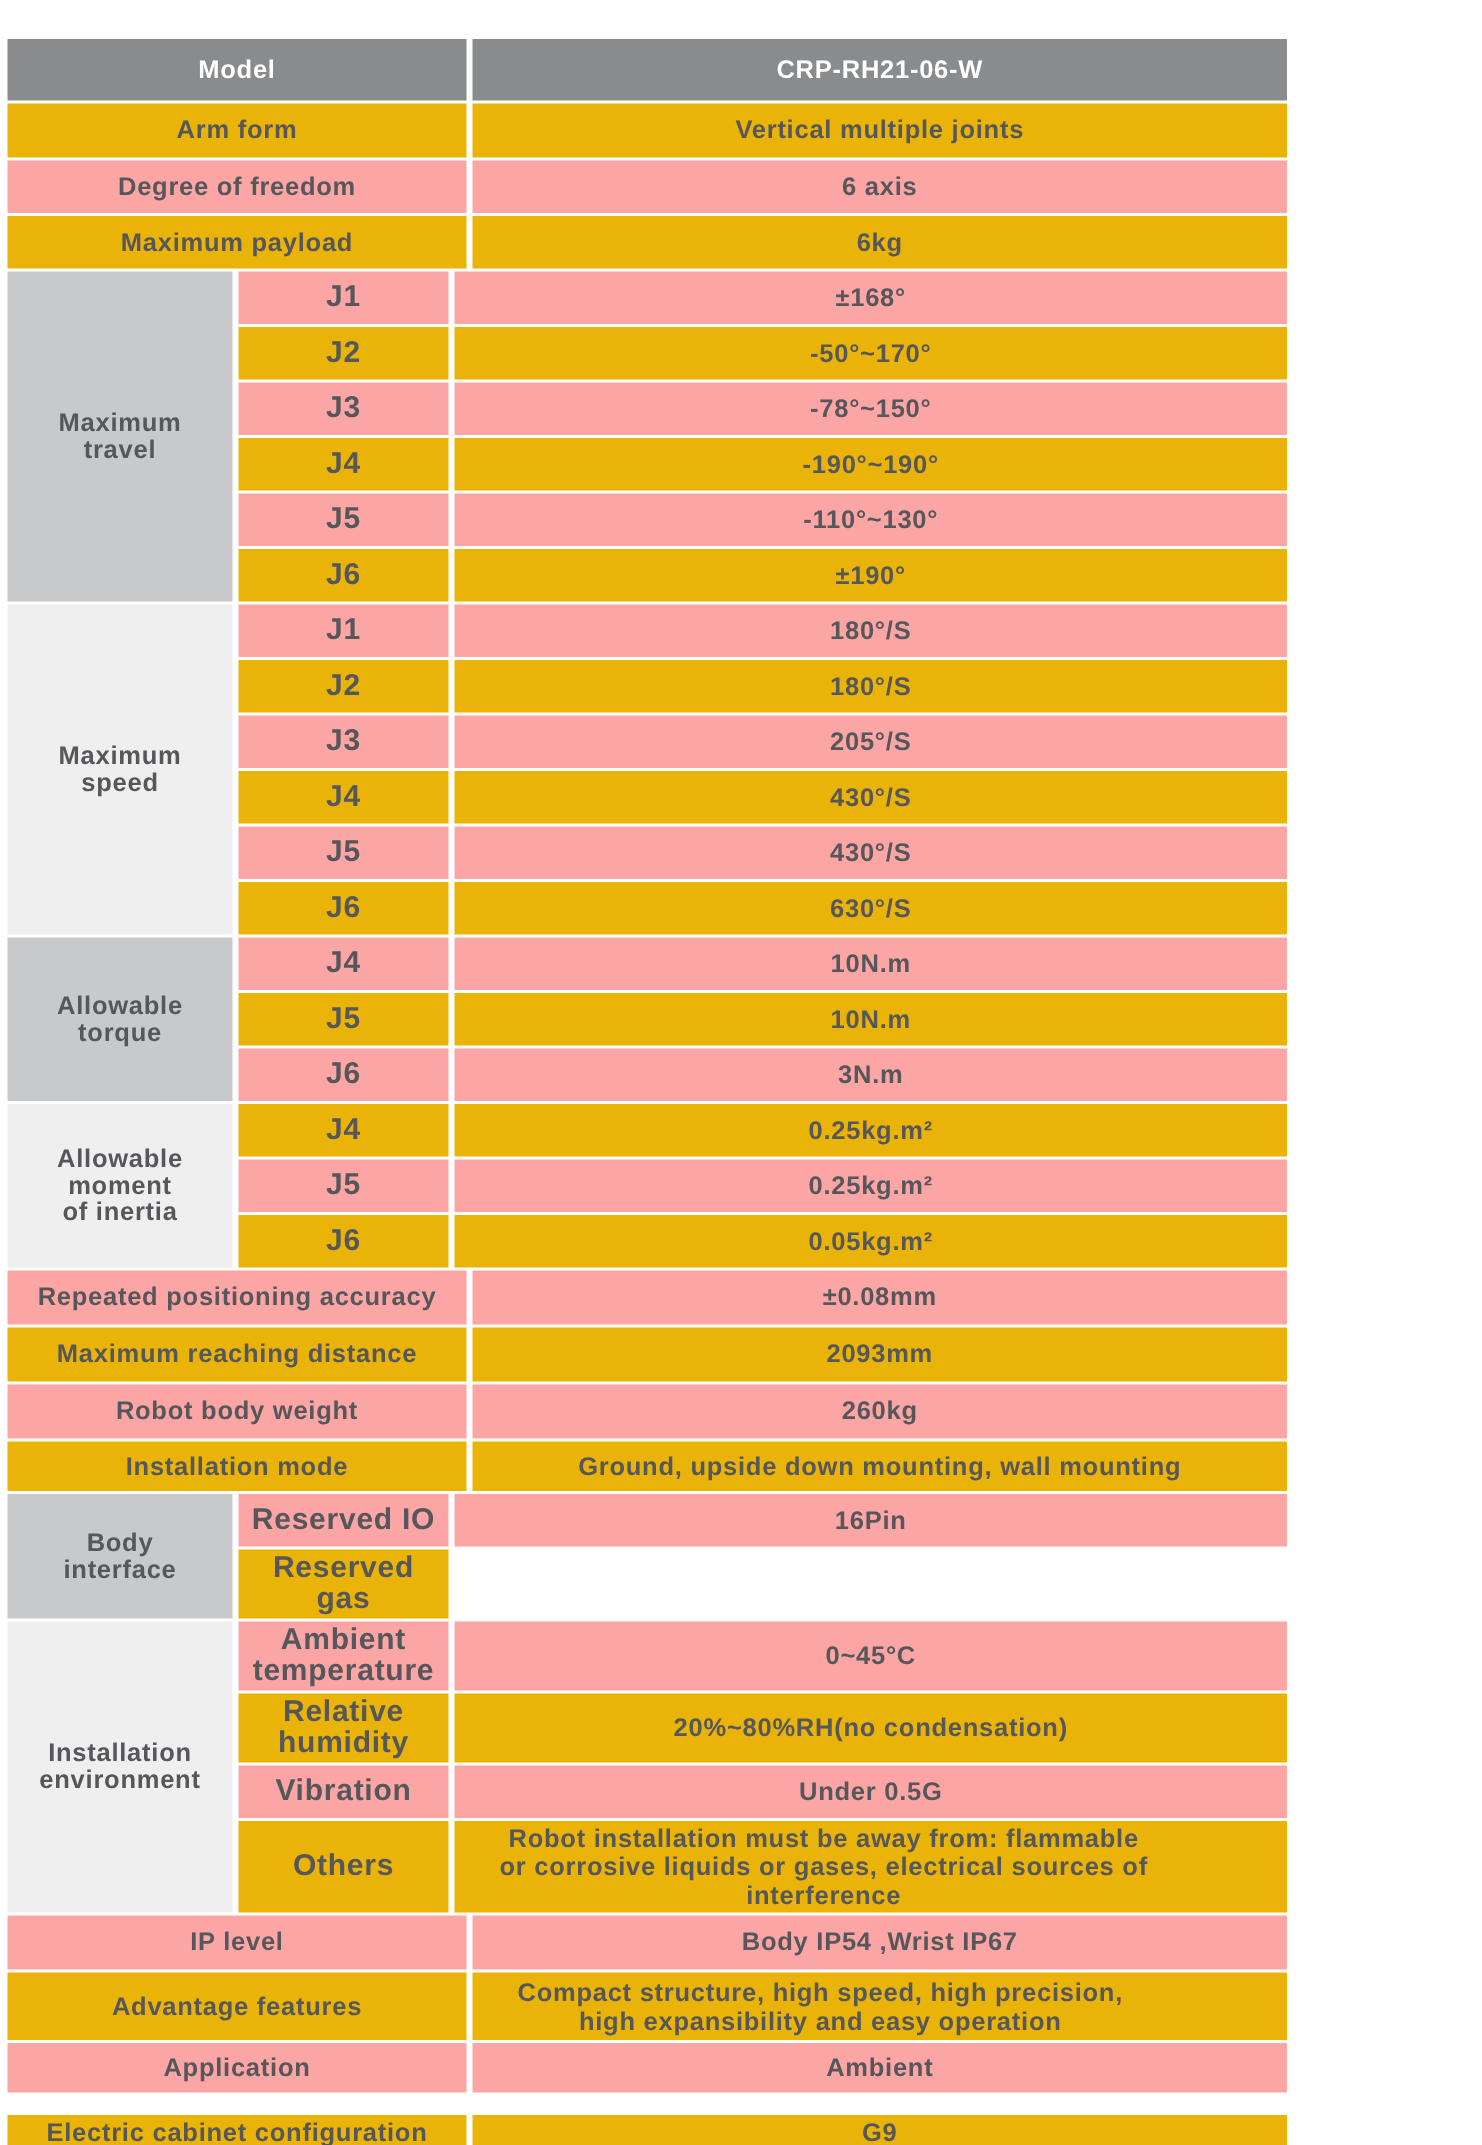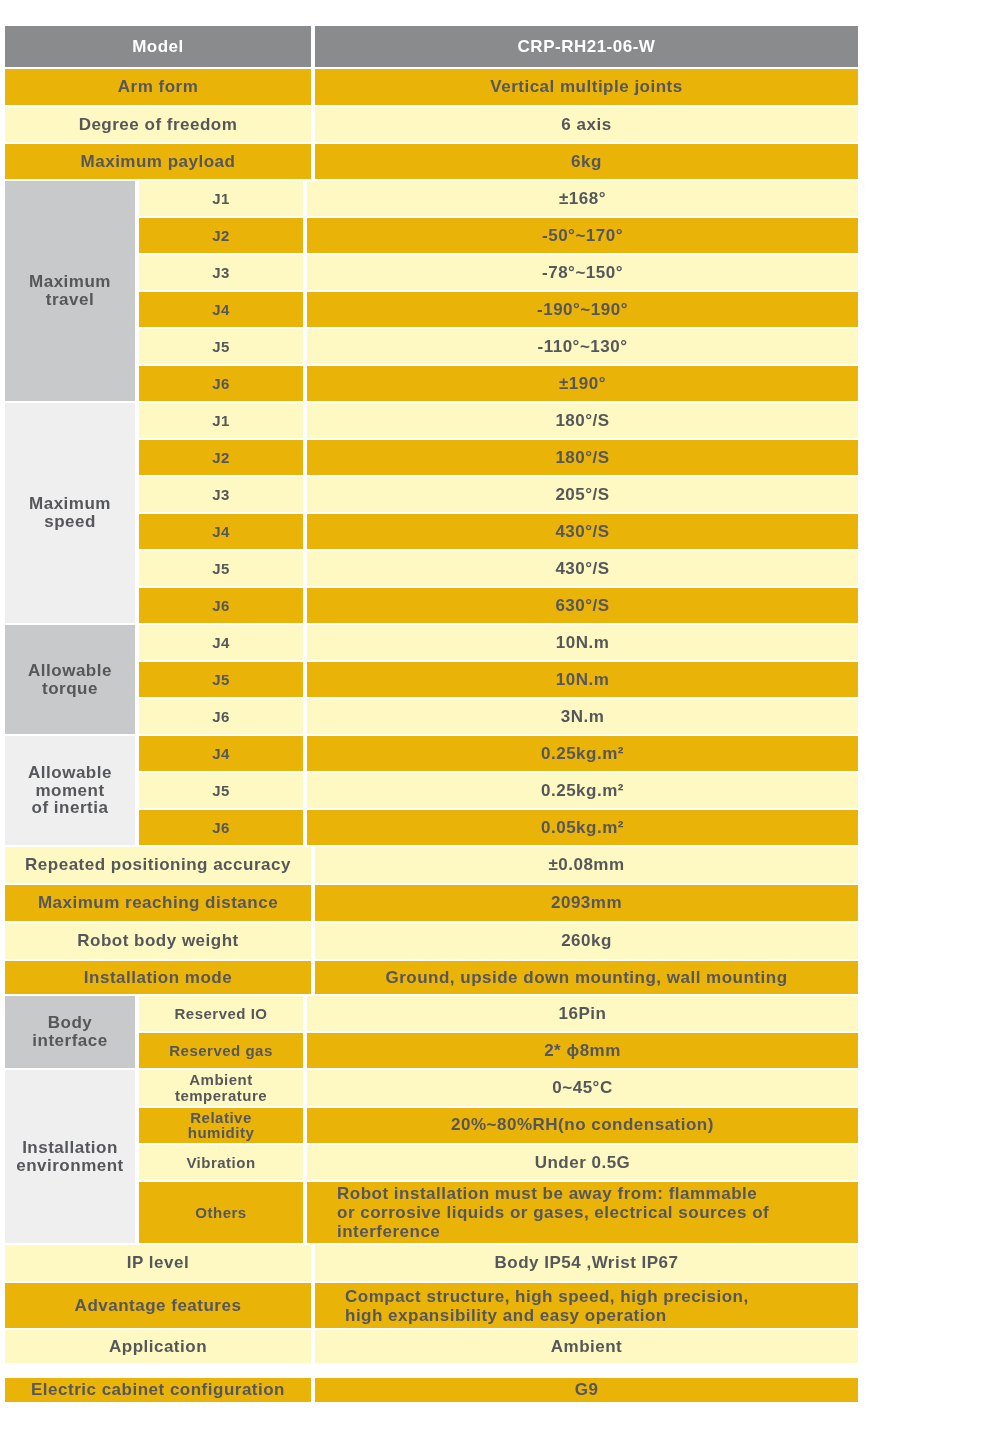--- a/index.html
+++ b/index.html
@@ -10,42 +10,42 @@
     -webkit-font-smoothing:antialiased;
   }
   .spec-table{
     position:absolute;top:26px;left:5px;width:853px;
     display:flex;flex-direction:column;row-gap:2px;
     font-weight:600;letter-spacing:0.5px;font-size:17px;
   }
   .r{display:flex;column-gap:4px;min-height:35px;}
   .c{display:flex;align-items:center;justify-content:center;text-align:center;padding:2px 6px;box-sizing:border-box;}
   .label{width:306px;}
-  .glabel{width:130px;white-space:pre-line;line-height:1.05;padding:2px 4px;}
-  .sub{width:164px;white-space:pre-line;line-height:1.05;font-size:15px;}
+  .glabel{width:150px;white-space:pre-line;line-height:1.05;padding:2px 4px;}
+  .sub{width:140px;white-space:pre-line;line-height:1.05;font-size:20px;}
   .val{flex:1;}
   .grp{display:flex;column-gap:4px;}
   .inner{flex:1;display:flex;flex-direction:column;row-gap:2px;}
   .inner .r{min-height:35px;}
   
   .hdr .c{background:#8a8b8c;color:#ffffff;}
-  .g{background:#fef9c3;}
+  .g{background:#fca5a5;}
   .w{background:#eab308;}
   .gd{background:#c8c9ca;}
   .gl{background:#efefef;}
   
   .h41{min-height:41px;}
   .h36{min-height:36px;}
   .h33{min-height:33px;}
   .h70{min-height:70px;}
   .h45{min-height:45px;}
   .h42{min-height:42px;align-items:center;padding-top:4px;}
   .h42 .c{align-items:flex-start;}
   
-  .para{justify-content:flex-start;text-align:left;}
+  .para{justify-content:flex-start;text-align:center;}
   .para span{white-space:pre-line;line-height:1.12;display:block;padding-left:24px;}
 </style>
 </head>
 <body>
 
 <div class="page">
   <div class="spec-table">
 
     <div class="r hdr h41">
       <div class="c label">Model</div>
@@ -186,21 +186,20 @@
     <div class="grp">
       <div class="c glabel gd">Body
 interface</div>
       <div class="inner">
         <div class="r">
           <div class="c sub g">Reserved IO</div>
           <div class="c val g">16Pin</div>
         </div>
         <div class="r">
           <div class="c sub w">Reserved gas</div>
-          <div class="c val w">2* ϕ8mm</div>
         </div>
       </div>
     </div>
 
     <div class="grp">
       <div class="c glabel gl">Installation
 environment</div>
       <div class="inner">
         <div class="r h36">
           <div class="c sub g">Ambient

